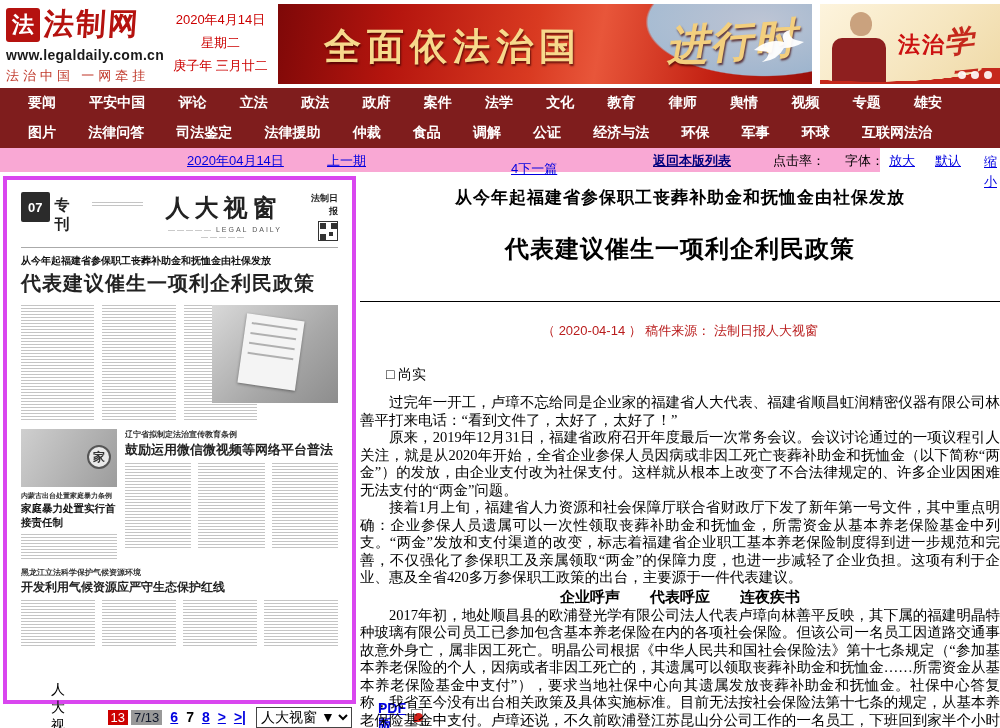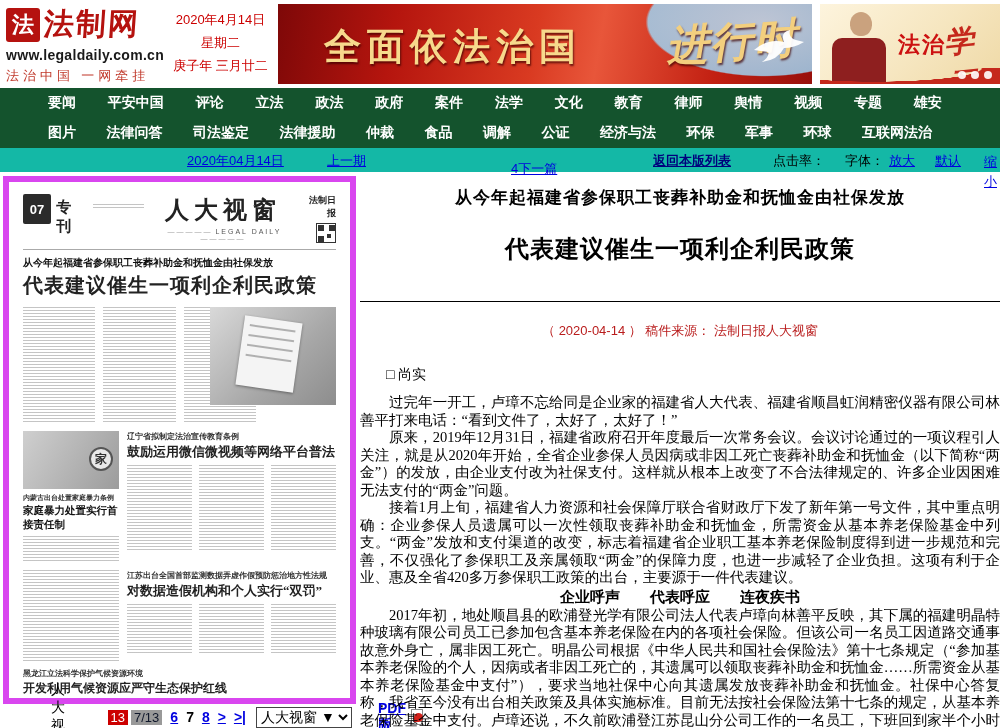--- a/index.html
+++ b/index.html
@@ -37,40 +37,40 @@
   .rb-body { width:54px; height:46px; background:#8e1f1f; border-radius:10px 10px 0 0; margin-top:2px; }
   .rb-text1 { position:absolute; left:78px; top:26px; color:#cc1111; font-size:22px; font-weight:bold; letter-spacing:2px;font-family:Liberation Serif, serif; }
   .rb-text2 { position:absolute; left:126px; top:16px; color:#c5281c; font-size:30px; font-weight:bold;
     font-style:italic; font-family:"Liberation Serif", serif; transform:rotate(-6deg); }
   .rb-ribbon { position:absolute; left:0; bottom:0; width:180px; height:16px;
     background:radial-gradient(ellipse at 30% 0%, transparent 60%, #c5281c 61%); }
   .rb-dots { position:absolute; right:8px; bottom:5px; display:flex; gap:5px; }
   .rb-dots i { width:8px; height:8px; border-radius:50%; background:#fff; opacity:.9; }
 
   
-  .nav { position:absolute; left:0; top:88px; width:1000px; height:60px; background:#14532d;padding-left:20px; }
+  .nav { position:absolute; left:0; top:88px; width:1000px; height:60px; background:#7f1d1d; }
   .nav-row { display:flex; align-items:center; height:30px; padding:0 28px; justify-content:space-between; }
   .nav-row.r1 { padding-right:58px; }
   .nav-row.r2 { padding-right:68px; }
   .nav-row a { color:#fff; font-size:14px; font-weight:bold; text-decoration:none; white-space:nowrap; }
 
   
-  .subnav { position:absolute; left:0; top:148px; width:1000px; height:24px; background:#14b8a6; font-size:13px;text-align:center; }
+  .subnav { position:absolute; left:0; top:148px; width:880px; height:24px; background:#f9a8d4; font-size:13px;text-align:center; }
   .subnav a { color:#0000e0; text-decoration:underline; }
   .subnav .dark-link { color:#00007d; font-weight:bold; }
   .subnav .lbl { color:#000; }
   .sn { position:absolute; top:4px; white-space:nowrap; }
   .sn-date { left:187px; } .sn-prev { left:327px; } .sn-next { left:511px;margin-top:8px; }
   .sn-back { left:653px; } .sn-hits { left:773px; } .sn-font { left:845px; }
   .sn-big { left:889px; } .sn-def { left:935px; }
   .sn-small { left:983px; width:15px; white-space:normal; word-break:break-all; line-height:20px; }
 
   
   .paper-wrap { position:absolute; left:3px; top:176px; width:353px; height:528px;
-    border:6px solid #d946ef; background:#fff; overflow:hidden; padding:12px 14px; color:#222; }
+    border:4px solid #d946ef; background:#fff; overflow:hidden; padding:12px 14px; color:#222; }
   .p-head { display:flex; justify-content:space-between; align-items:flex-start; height:52px; }
   .ed-left { display:flex; align-items:flex-start; gap:5px; }
   .ed-box { width:30px; height:30px; background:#2b2b2b; color:#fff; font-size:13px; font-weight:bold;
     display:flex; align-items:center; justify-content:center; border-radius:2px; }
   .ed-type { font-size:15px; font-weight:bold; margin-top:4px; letter-spacing:2px; }
   .masthead { text-align:center; }
   .mast-cn { font-size:24px; font-weight:bold; letter-spacing:5px; font-family:"Liberation Serif", serif; }
   .mast-en { font-size:7px; color:#555; letter-spacing:2px; margin-top:2px; }
   .mast-en:before,.mast-en:after { content:"—————"; color:#999; margin:0 3px; }
   .p-brandcol { text-align:right; }
@@ -279,32 +279,20 @@
         <div class="ln-kick">辽宁省拟制定法治宣传教育条例</div>
         <div class="ln-head">鼓励运用微信微视频等网络平台普法</div>
         <div class="cols3" style="height:86px">
           <div class="col ft"></div>
           <div class="col ft"></div>
           <div class="col ft"></div>
         </div>
       </div>
     </div>
 
-    <div class="rowB1">
-      <div class="leftft ft"></div>
-      <div class="right">
-        <div class="ln-kick">江苏出台全国首部监测数据弄虚作假预防惩治地方性法规</div>
-        <div class="ln-head">对数据造假机构和个人实行“双罚”</div>
-        <div class="cols3" style="height:50px">
-          <div class="col ft"></div>
-          <div class="col ft"></div>
-          <div class="col ft"></div>
-        </div>
-      </div>
-    </div>
 
     <div class="rowB2">
       <div class="ln-kick">黑龙江立法科学保护气候资源环境</div>
       <div class="ln-head" style="font-size:12px">开发利用气候资源应严守生态保护红线</div>
       <div class="cols4">
         <div class="col ft"></div>
         <div class="col ft"></div>
         <div class="col ft"></div>
         <div class="col ft"></div>
       </div>

